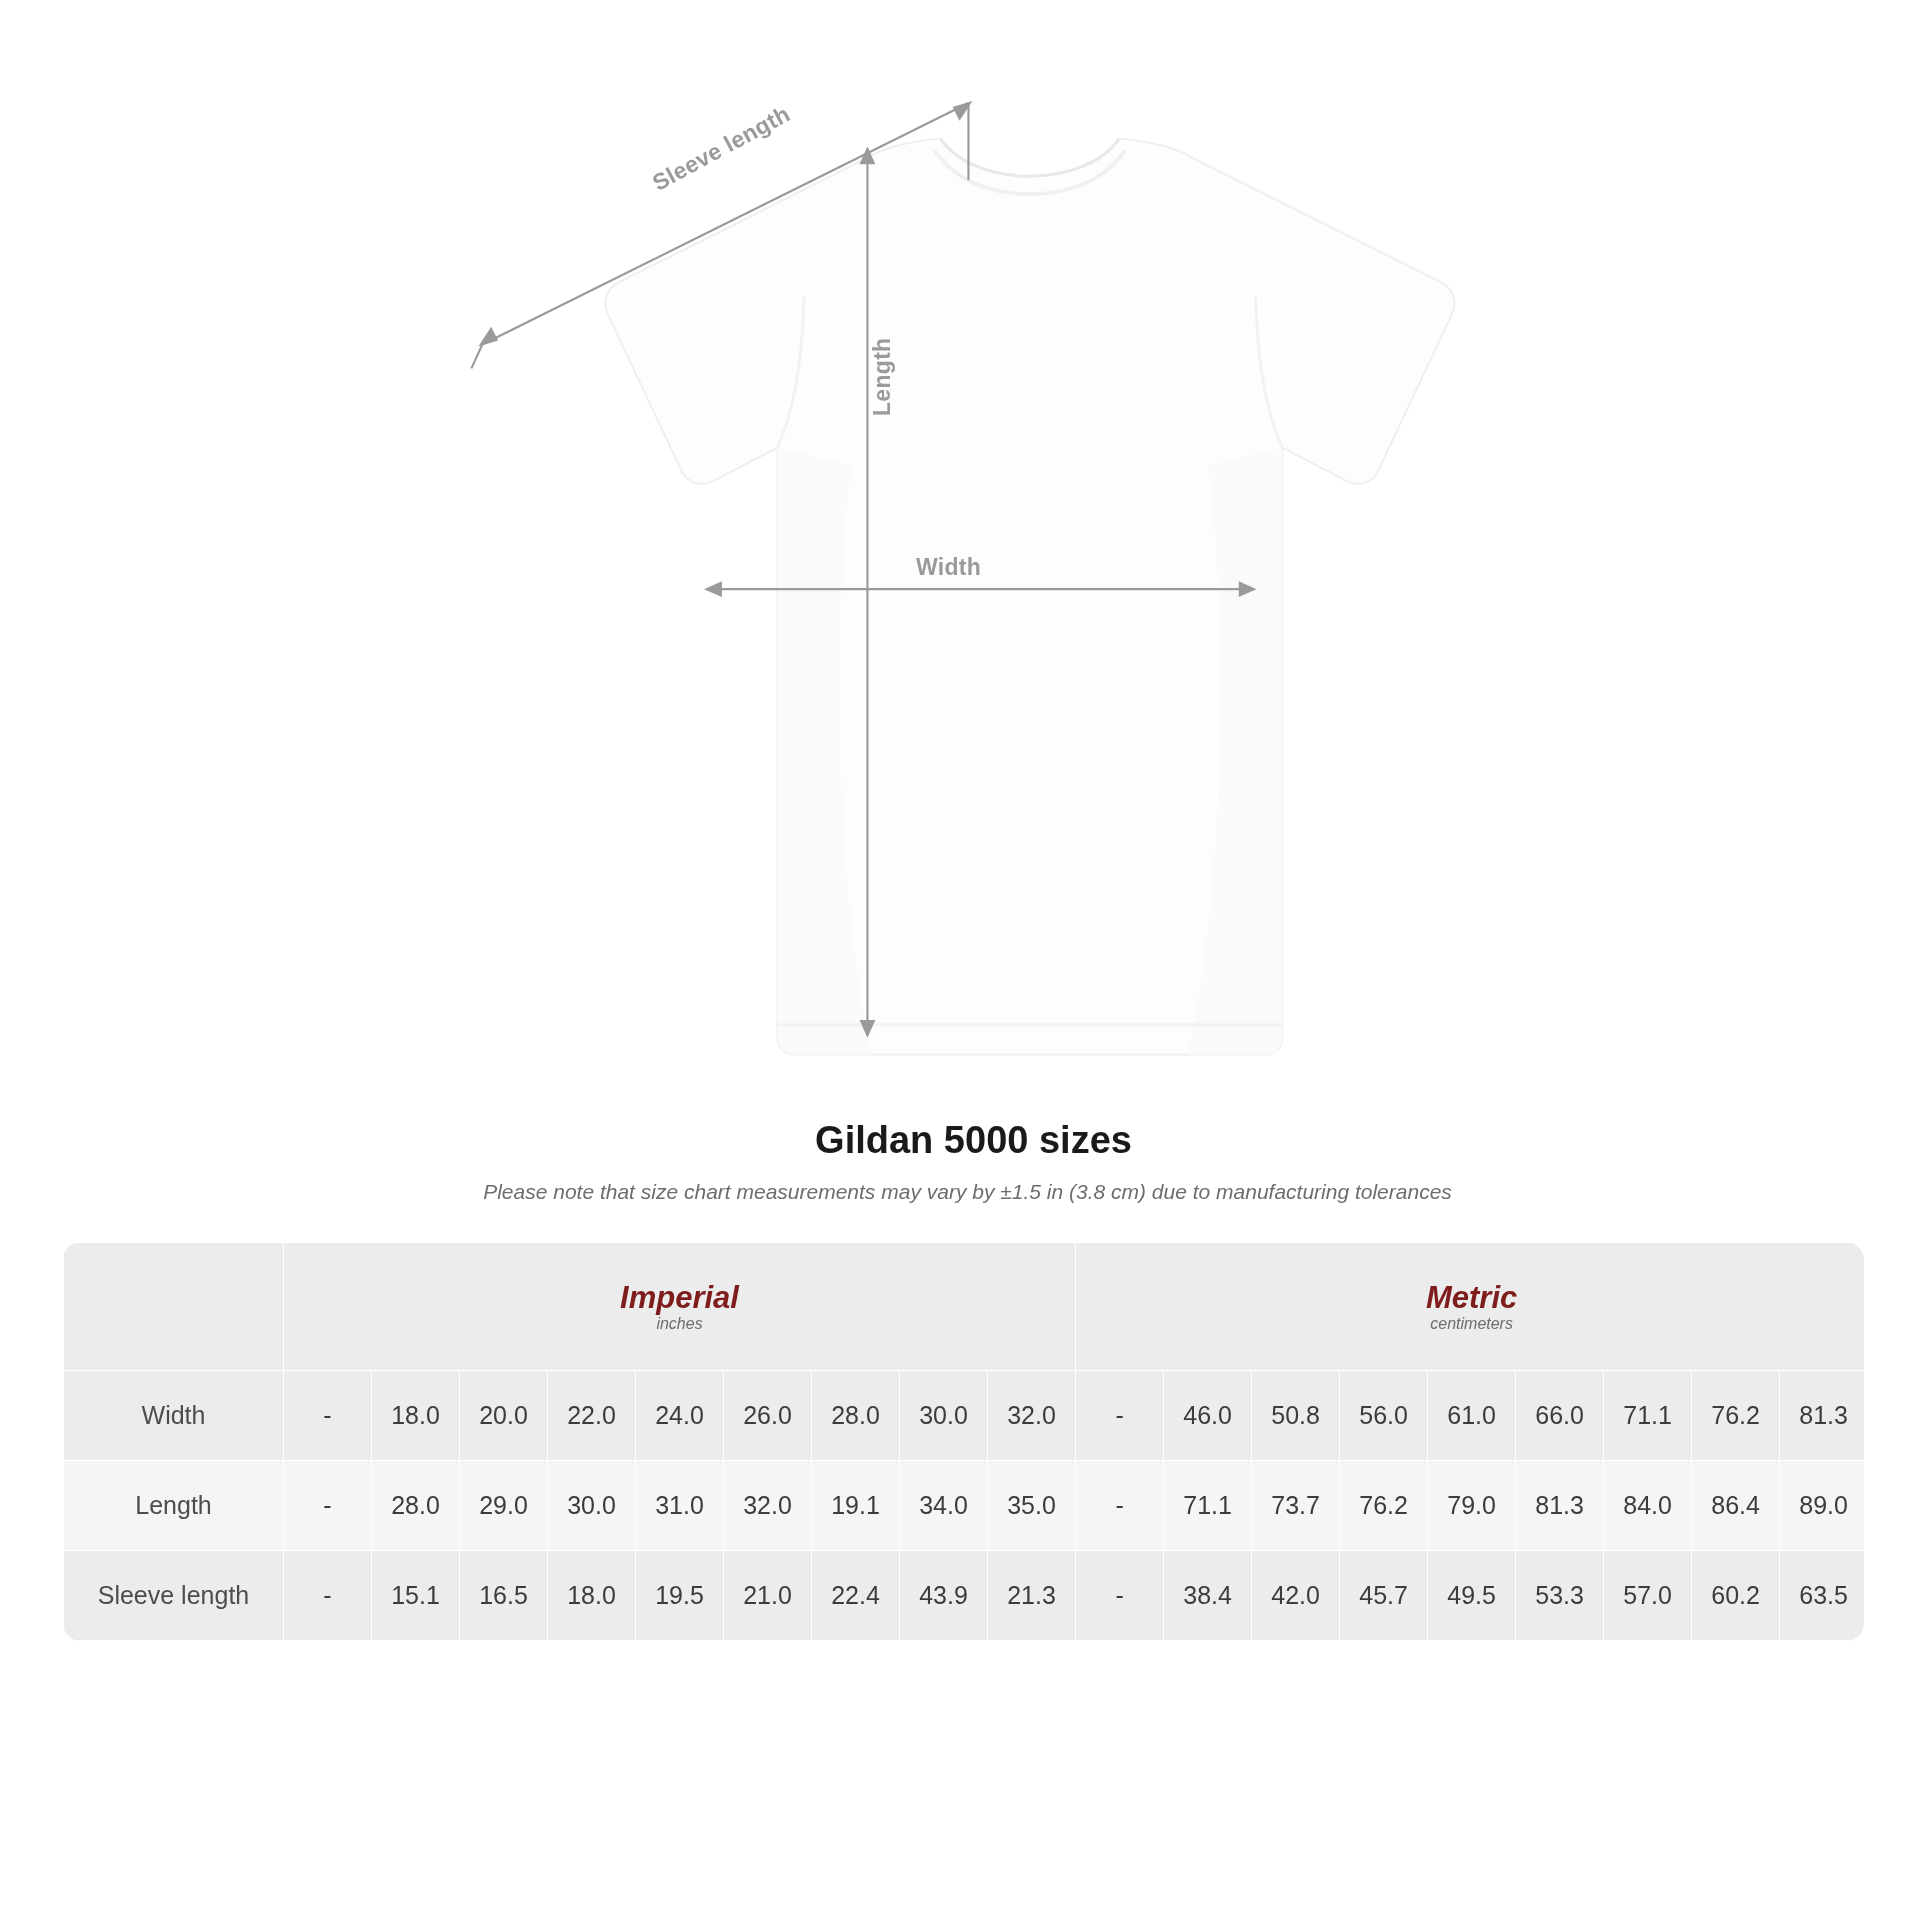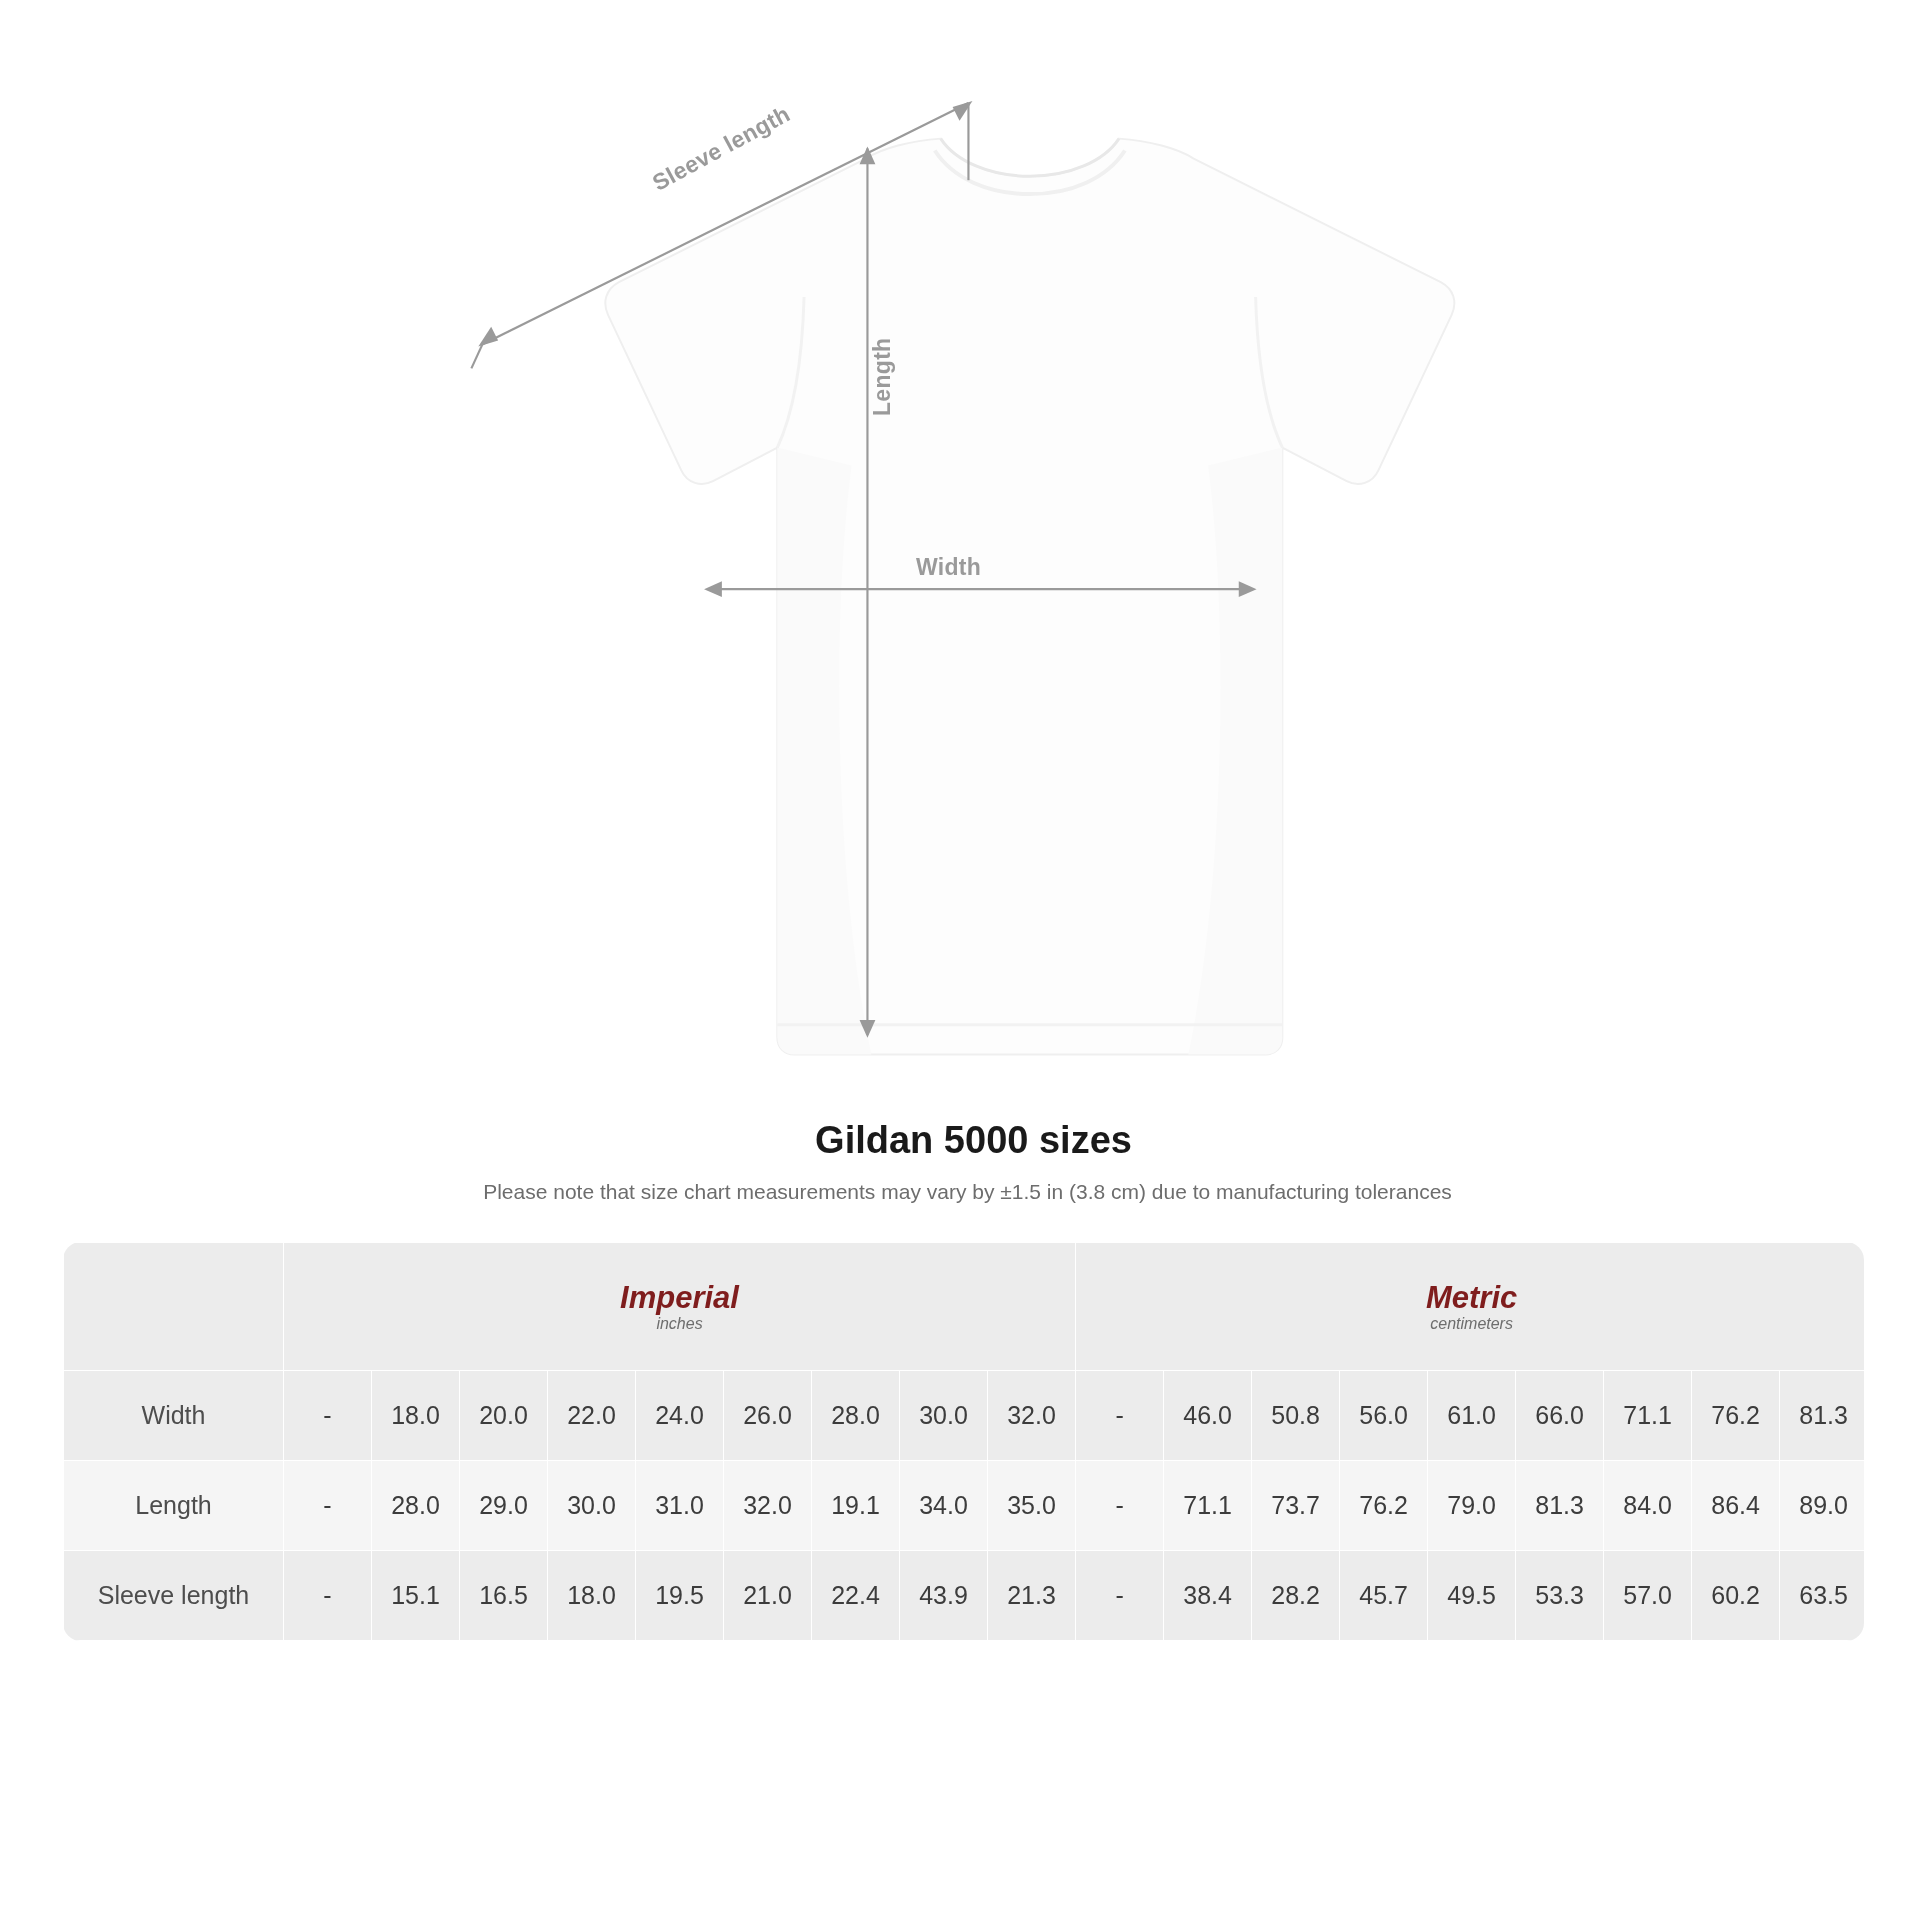--- a/index.html
+++ b/index.html
@@ -54,20 +54,21 @@
   }
   .chart-title {
     font-size: 38px;
     font-weight: bold;
     color: #1a1a1a;
     margin: 0 0 18px 0;
     padding-left: 20px;
   }
   .chart-note {
     font-size: 21px;
+    font-style: italic;
     color: #6d6d6d;
     margin: 0;
     padding-left: 8px;
   }
 
   
   .table-wrap {
     margin: 38px 63px 0 63px;
   }
   table.size-table {
@@ -274,21 +275,21 @@
           <td class="val-cell">15.1</td>
           <td class="val-cell">16.5</td>
           <td class="val-cell">18.0</td>
           <td class="val-cell">19.5</td>
           <td class="val-cell">21.0</td>
           <td class="val-cell">22.4</td>
           <td class="val-cell">43.9</td>
           <td class="val-cell">21.3</td>
           <td class="val-cell">-</td>
           <td class="val-cell">38.4</td>
-          <td class="val-cell">28.2</td>
+          <td class="val-cell">42.0</td>
           <td class="val-cell">45.7</td>
           <td class="val-cell">49.5</td>
           <td class="val-cell">53.3</td>
           <td class="val-cell">57.0</td>
           <td class="val-cell">60.2</td>
           <td class="val-cell">63.5</td>
         </tr>
       </tbody>
   </table>
 </div>

